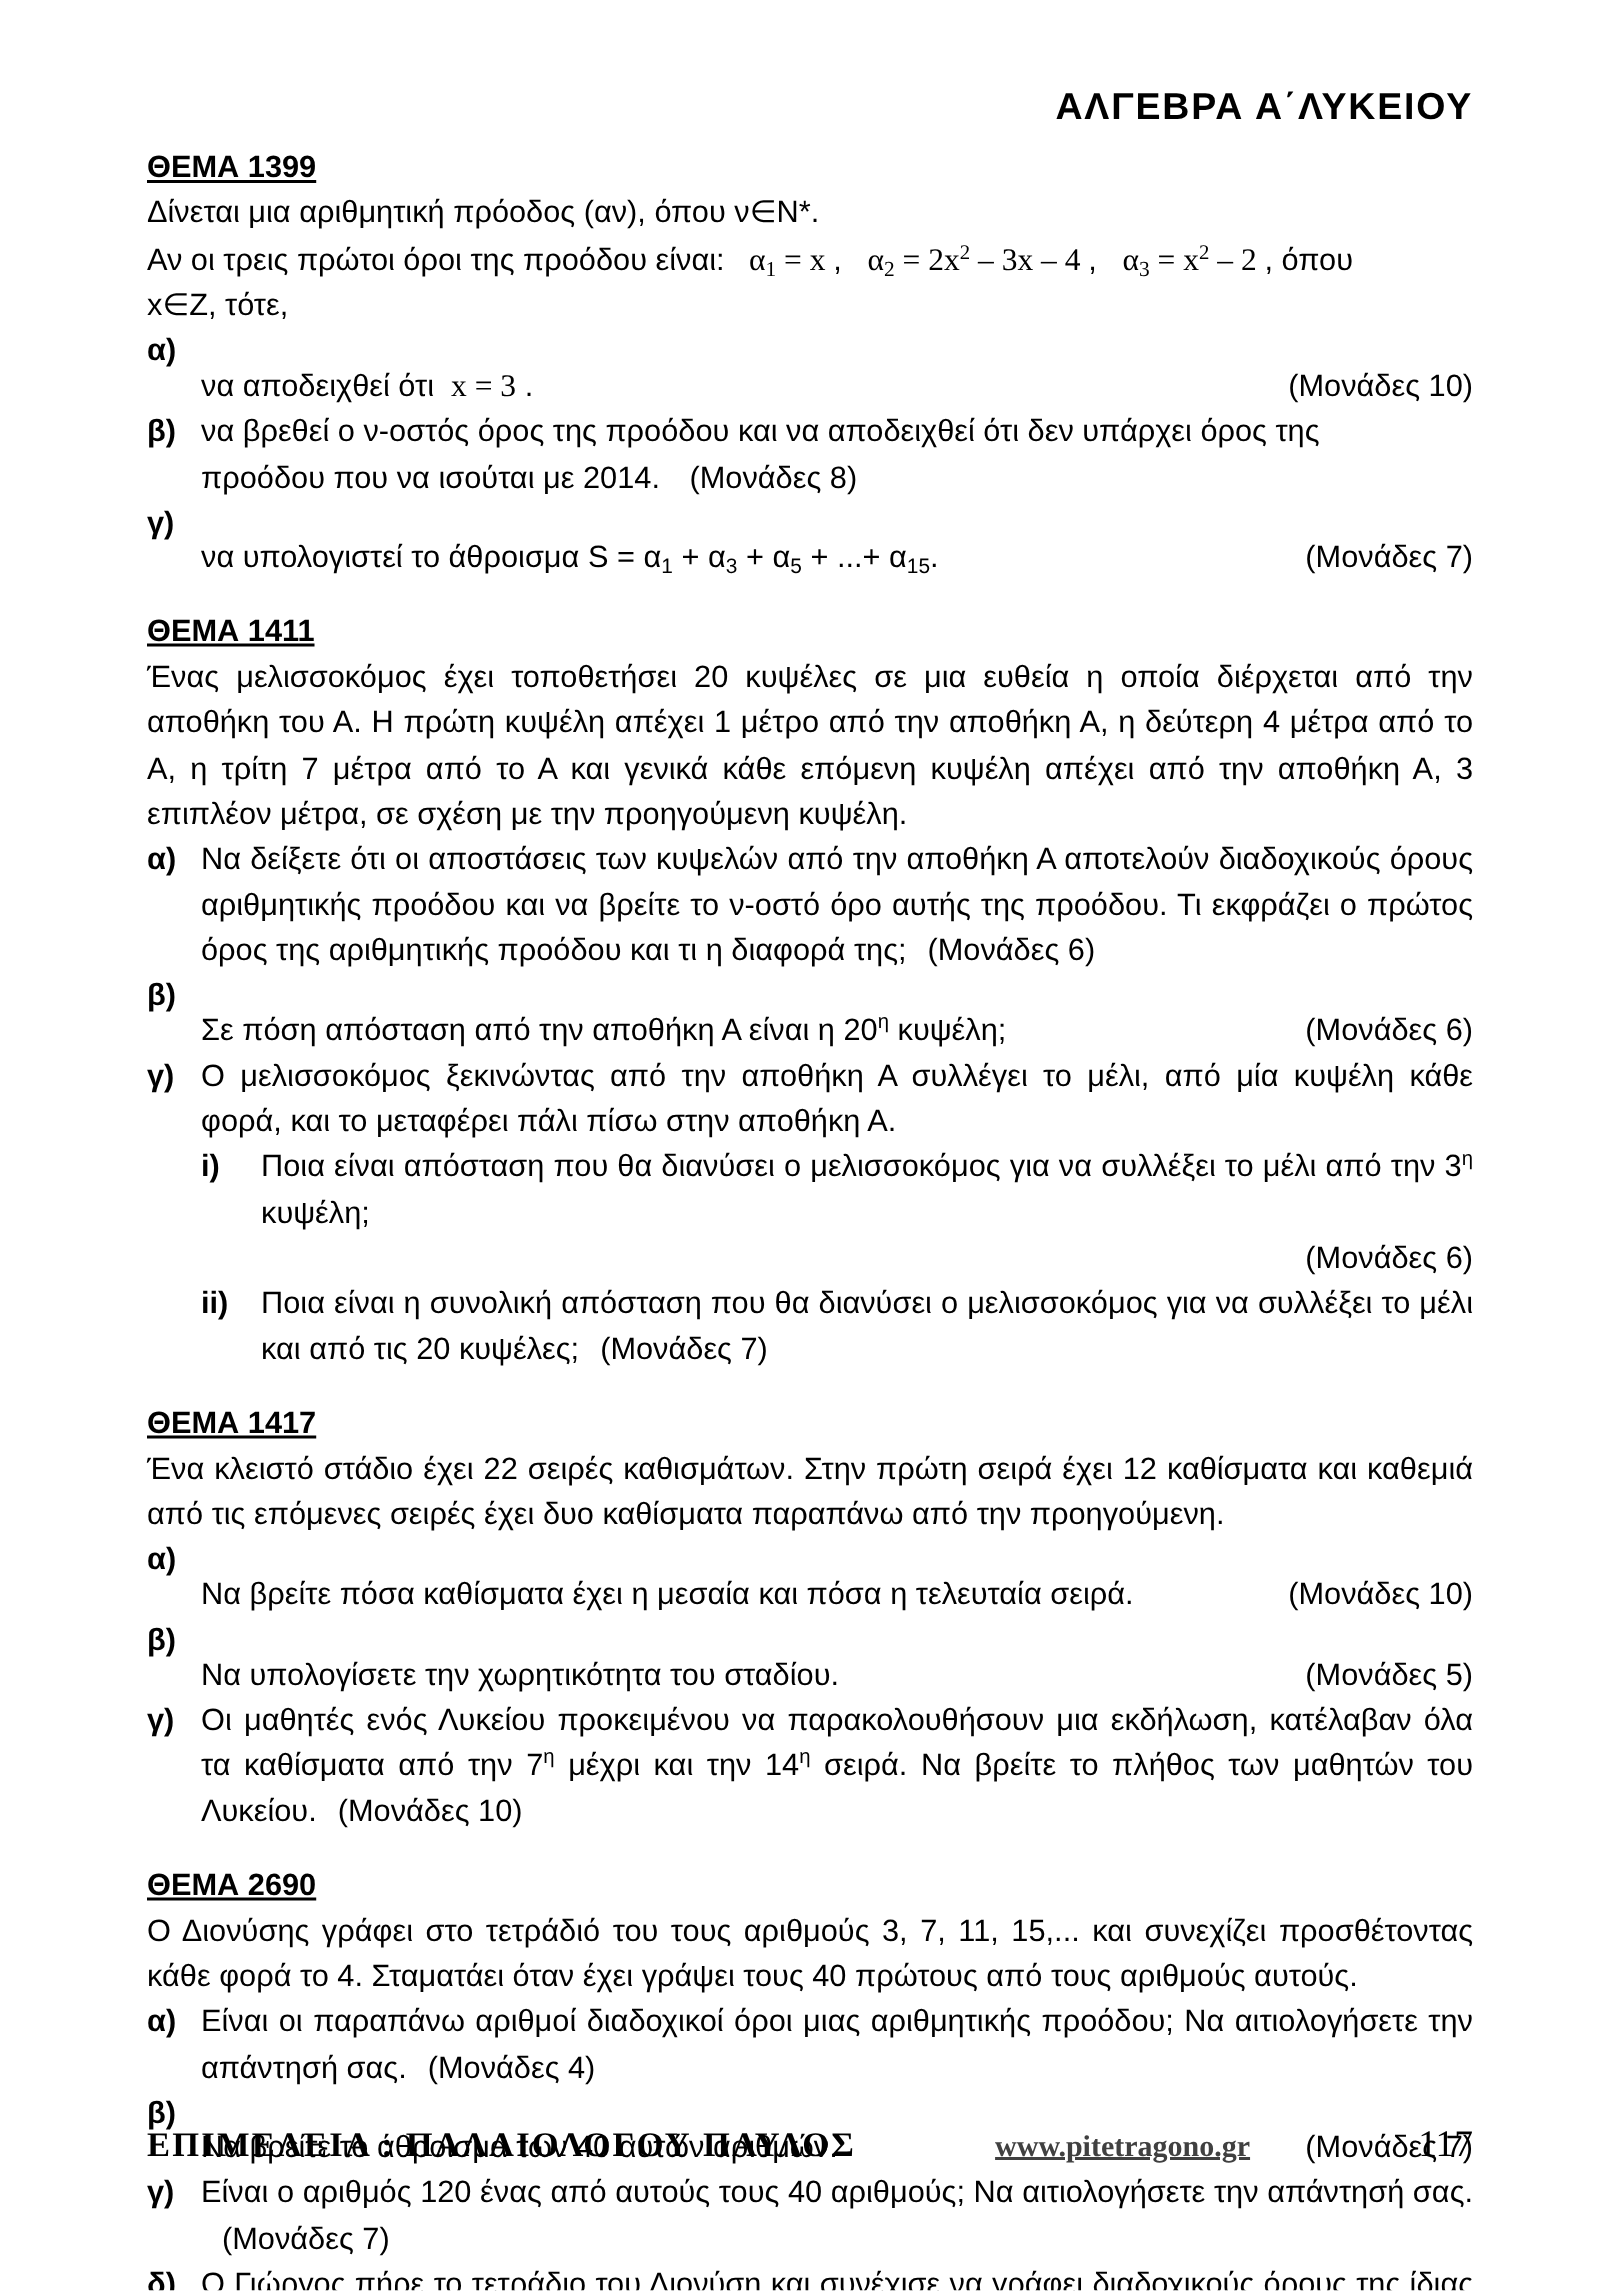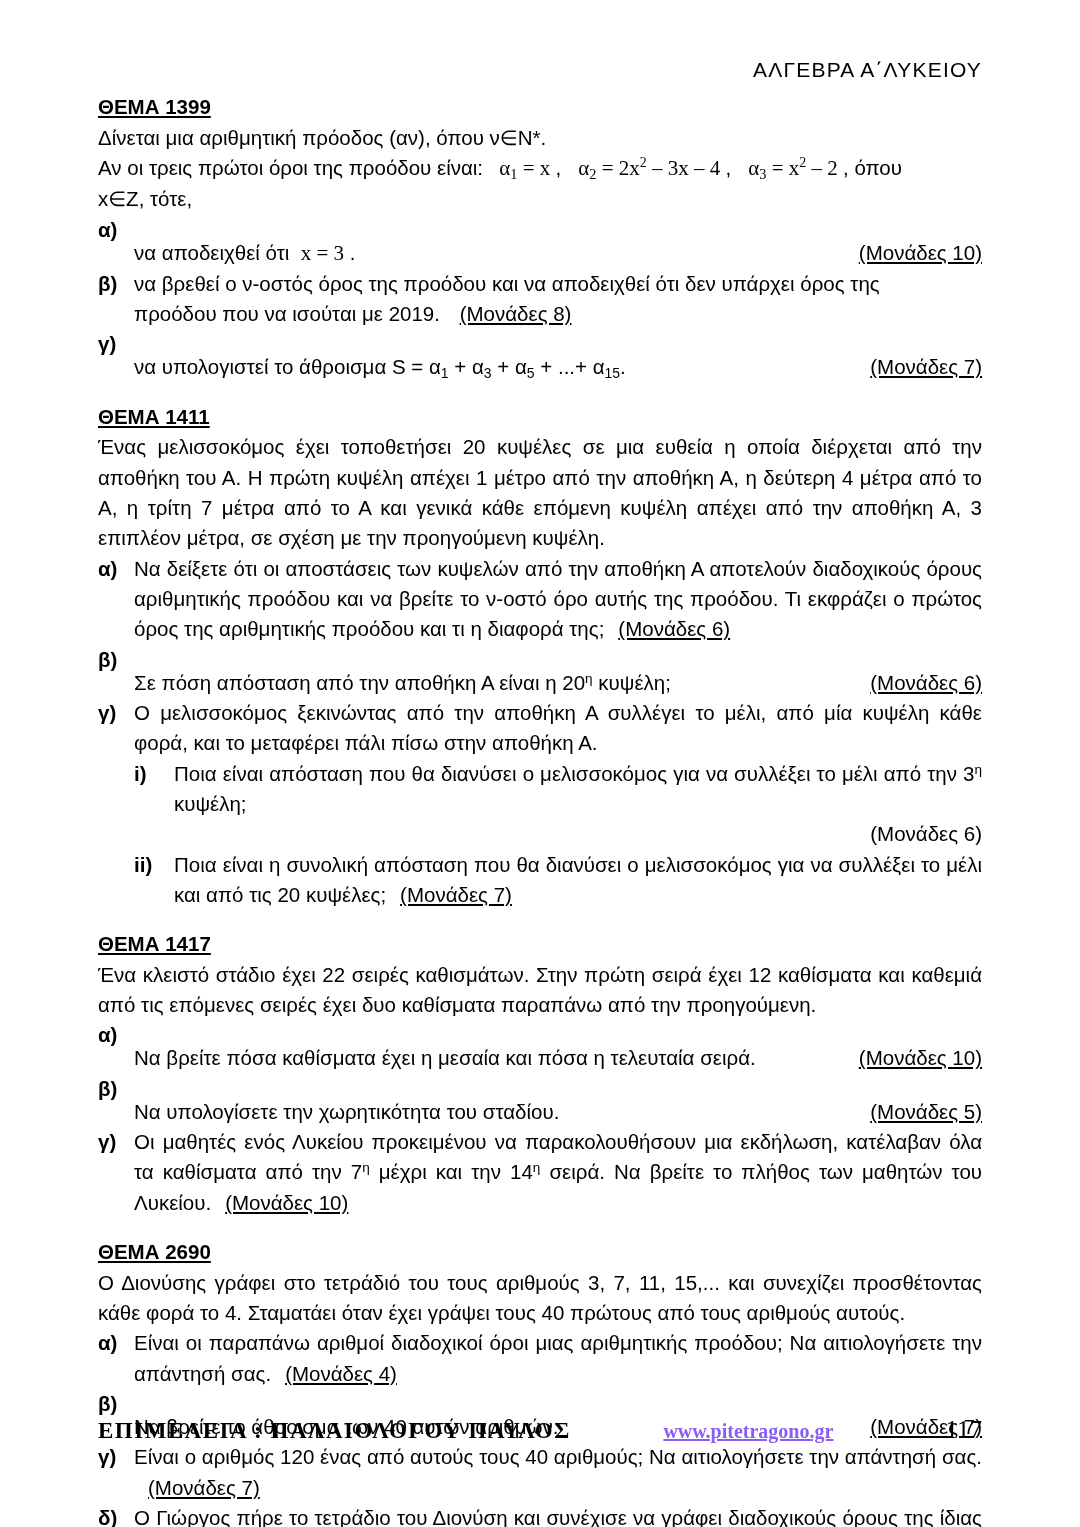--- a/index.html
+++ b/index.html
@@ -21,22 +21,22 @@
   .content {
     position: absolute;
     left: 98px;
     top: 58px;
     width: 884px;
   }
 
   
   .doc-header {
     text-align: right;
-    font-weight: normal;
-    font-size: 21px;
+    font-weight: bold;
+    font-size: 25px;
     letter-spacing: 1.2px;
     margin: 0 0 12px 0;
     line-height: 1.1;
   }
 
   
   .thema-heading {
     font-weight: bold;
     font-size: 20.5px;
     text-decoration: underline;
@@ -97,21 +97,20 @@
   .row-with-marks {
     display: flex;
     justify-content: space-between;
     align-items: baseline;
     width: 100%;
   }
   .marks {
     flex: 0 0 auto;
     white-space: nowrap;
     padding-left: 14px;
-    text-decoration: underline;
   }
   .marks-right {
     display: block;
     text-align: right;
     white-space: nowrap;
   }
 
   
   .math {
     font-family: "Liberation Serif", serif;
@@ -144,21 +143,21 @@
     font-size: 23px;
     letter-spacing: 1.5px;
     flex: 0 0 auto;
   }
   .footer-site {
     flex: 1 1 auto;
     text-align: center;
     padding-left: 40px;
   }
   .footer-site a {
-    color: #8b5cf6;
+    color: #404040;
     text-decoration: underline;
     font-weight: bold;
     font-size: 20px;
     font-family: "Liberation Serif", serif;
   }
   .footer-page {
     flex: 0 0 auto;
     font-family: "Liberation Serif", serif;
     font-size: 25px;
     padding-left: 36px;
@@ -205,21 +204,21 @@
             <span class="marks">(Μονάδες 10)</span>
           </span>
         </span>
       </div>
 
       <div class="item">
         <span class="item-label">β)</span>
         <span class="item-body">
           <span>να βρεθεί ο ν-οστός όρος της προόδου και να αποδειχθεί ότι δεν υπάρχει όρος της</span>
           <span class="tail row-with-marks">
-            <span>προόδου που να ισούται με 2019.</span>
+            <span>προόδου που να ισούται με 2014.</span>
             <span class="marks">(Μονάδες 8)</span>
           </span>
         </span>
       </div>
 
       <div class="item">
         <span class="item-label">γ)</span>
         <span class="item-body nojust">
           <span class="row-with-marks">
             <span>να υπολογιστεί το άθροισμα S = α<sub>1</sub> + α<sub>3</sub> + α<sub>5</sub> + ...+ α<sub>15</sub>.</span>

